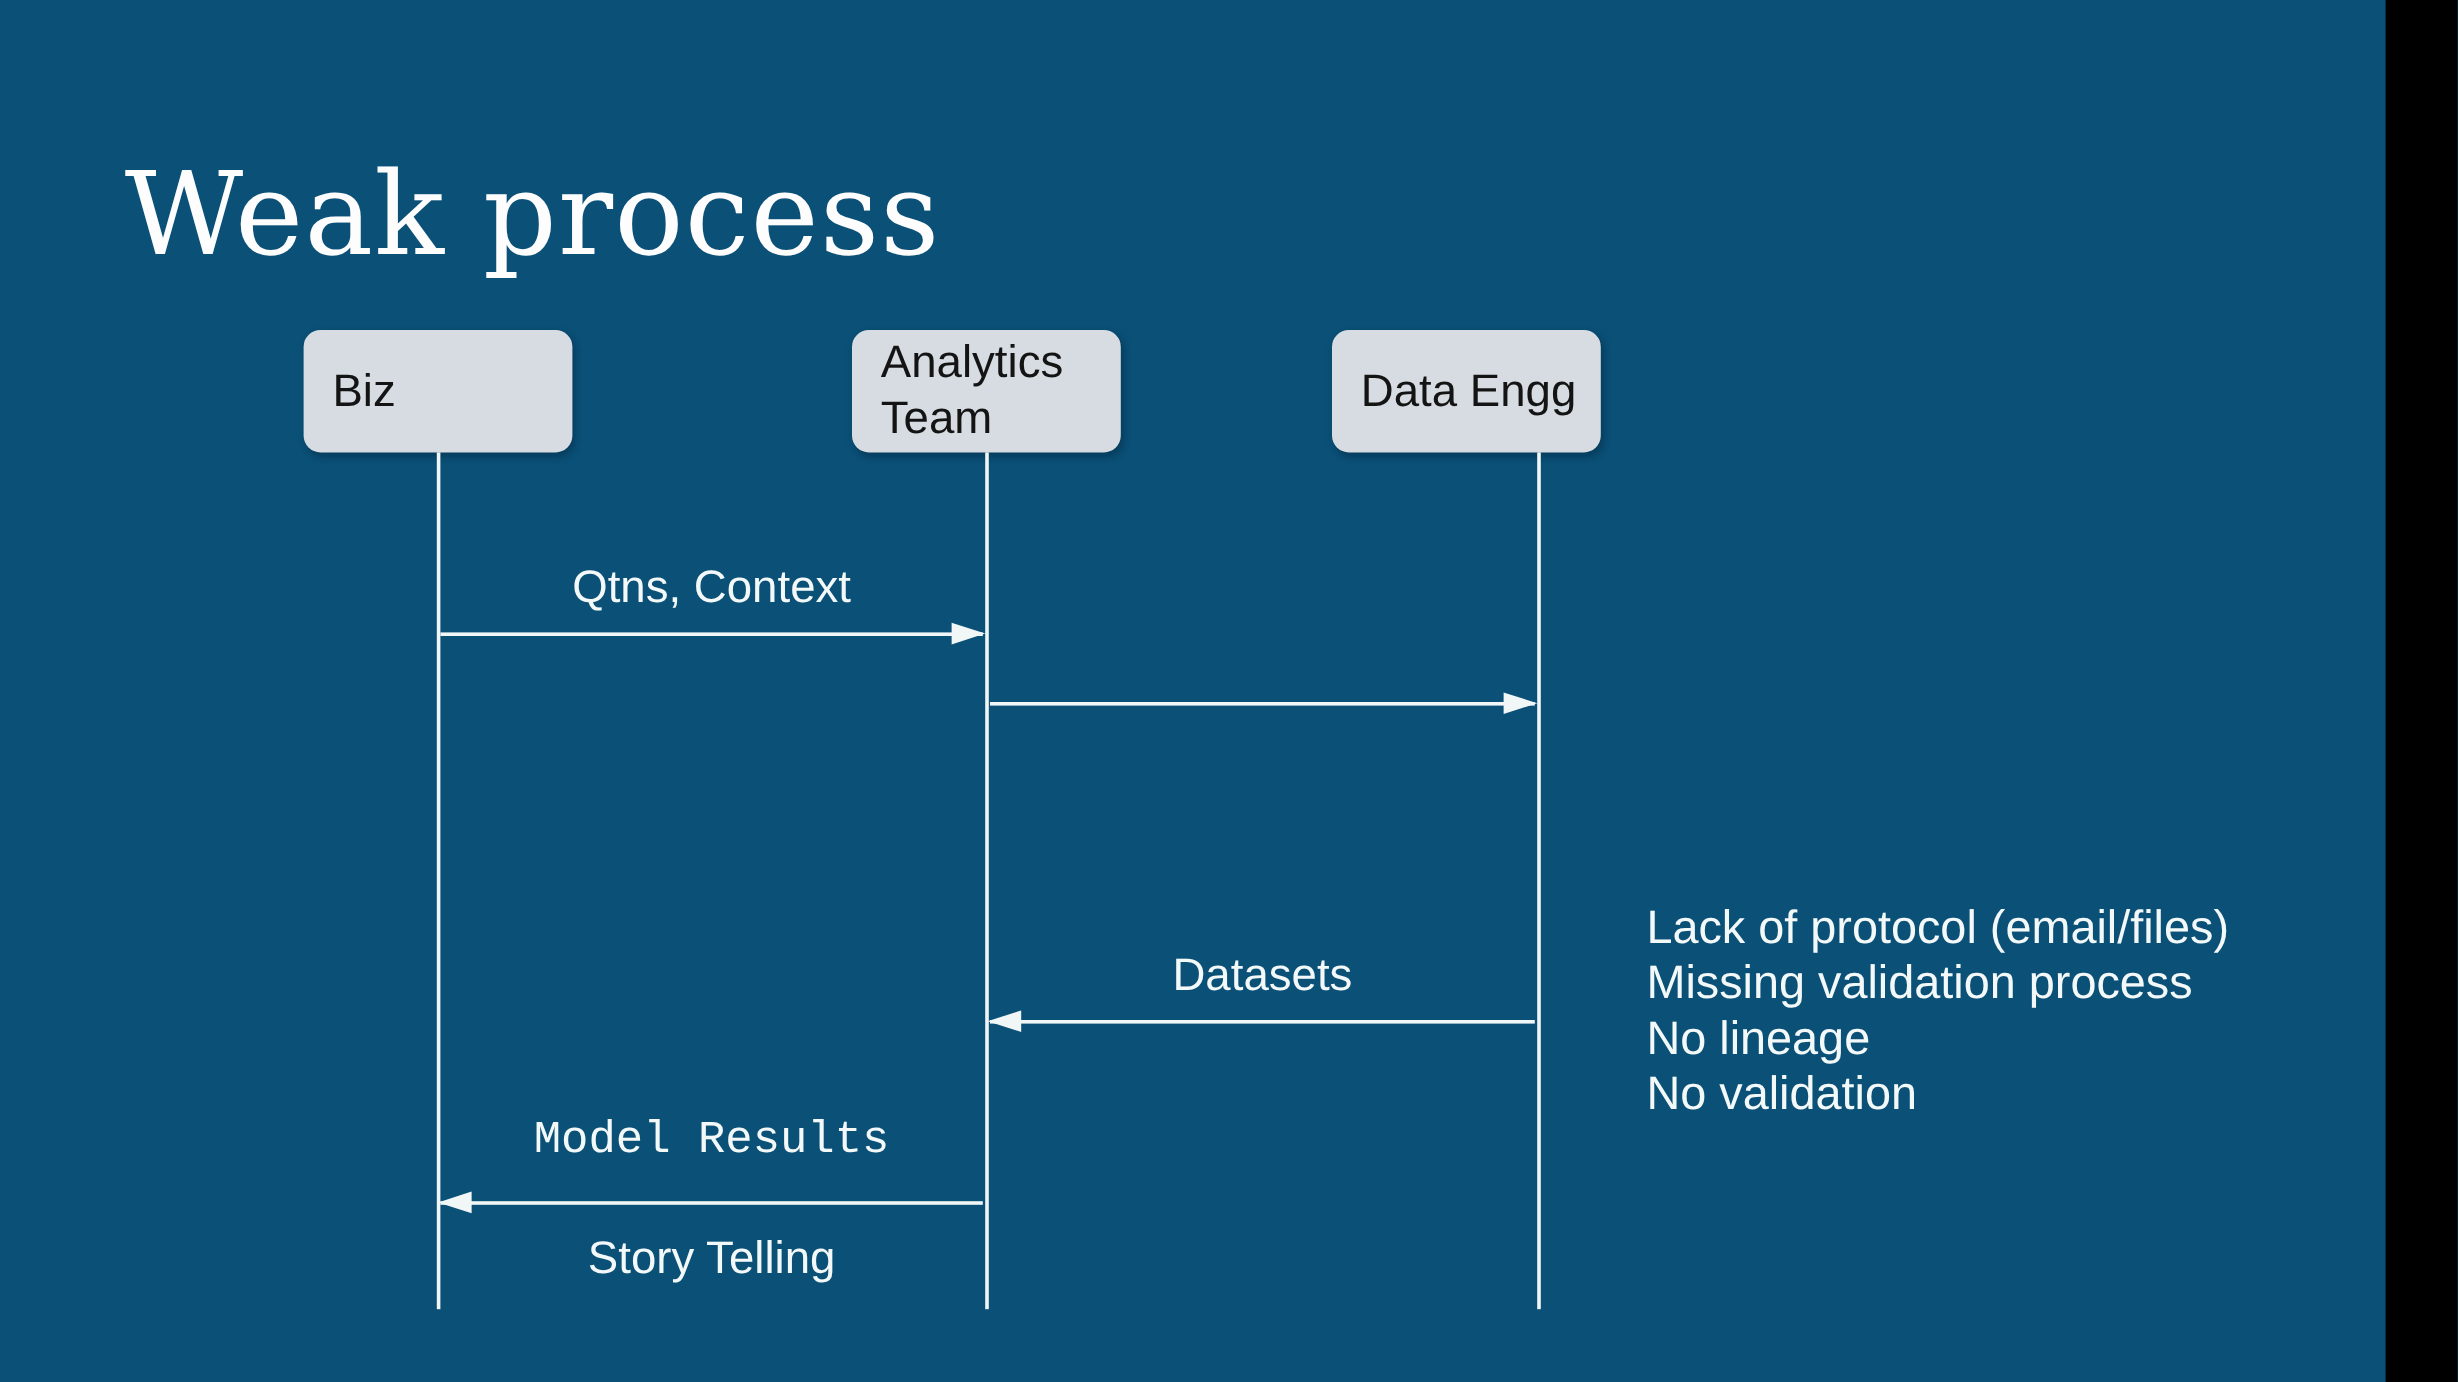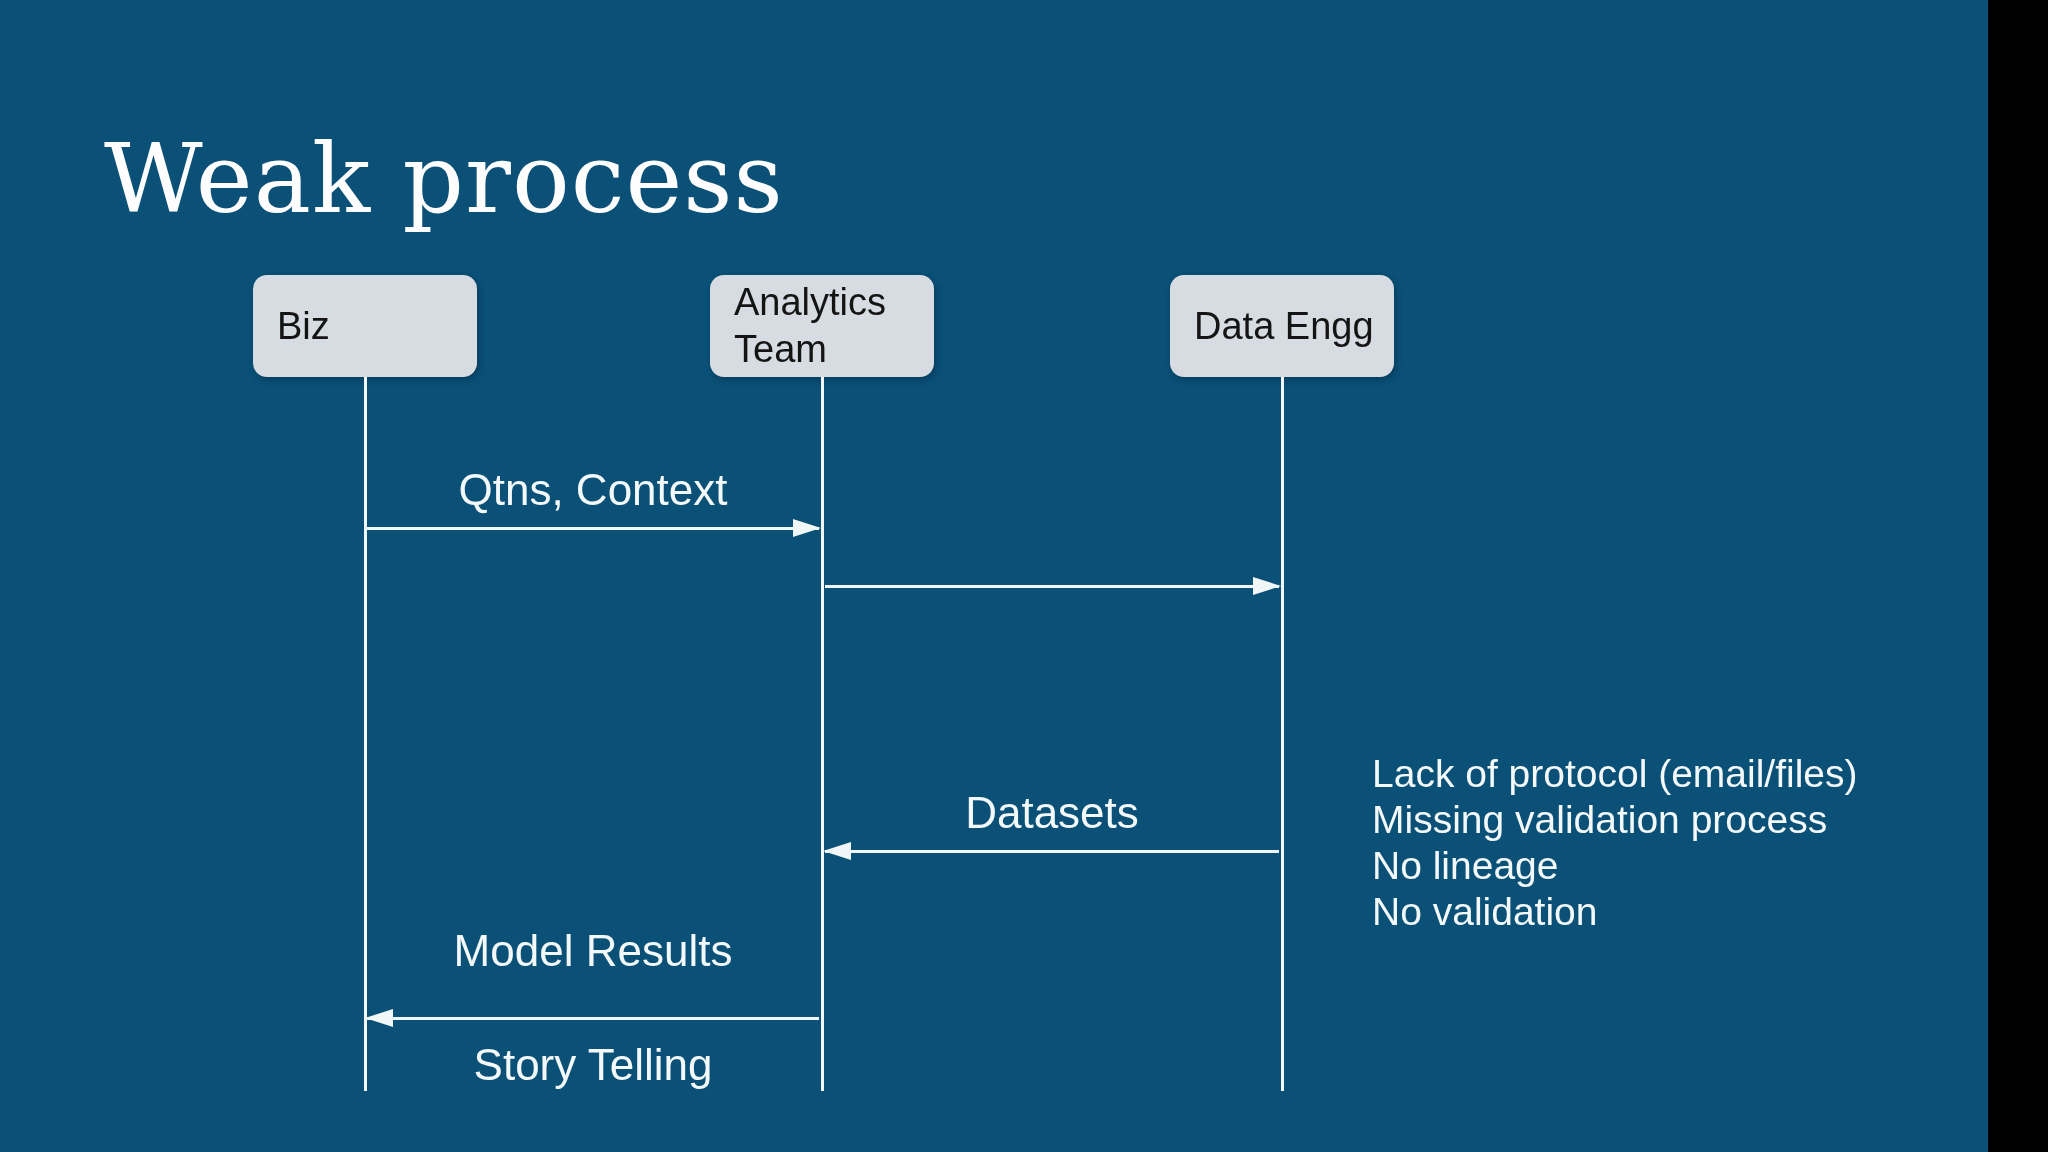--- a/index.html
+++ b/index.html
@@ -44,37 +44,37 @@
     color: var(--actor-text);
     font-size: 38px;
     line-height: 47px;
     display: flex;
     align-items: center;
     padding-left: 24px;
     box-shadow: 2px 3px 6px rgba(0, 25, 45, 0.35);
   }
   .actor-biz       { left: 253px; }
   .actor-analytics { left: 710px; }
-  .actor-data      { left: 1170px; }
+  .actor-data      { left: 1110px; }
 
   .lifeline {
     position: absolute;
     top: 377px;
     width: 3px;
     height: 714px;
     background: var(--line);
   }
   .lifeline-biz       { left: 364px; }
   .lifeline-analytics { left: 821px; }
   .lifeline-data      { left: 1281px; }
 
   .msg {
     position: absolute;
     color: var(--label-text);
-    font-size: 44px;
+    font-size: 38px;
   }
   .msg-label {
     text-align: center;
     line-height: 44px;
     height: 44px;
     margin-bottom: 15px;
     white-space: nowrap;
   }
   .msg-label.bold { font-weight: normal; }
   .msg-sublabel {
@@ -103,21 +103,21 @@
   }
   .arrow-head.left {
     left: -2px;
     border-right: 28px solid var(--line);
   }
   
   .msg-1 { left: 367px; width: 452px; top: 468px; }
   .msg-2 { left: 825px; width: 454px; top: 585px; }
   .msg-3 { left: 825px; width: 454px; top: 791px; }
   .msg-4 { left: 367px; width: 452px; top: 929px; }
-  .msg-4 .msg-label { margin-bottom: 44px; }
+  .msg-4 .msg-label { margin-bottom: 28px; font-family: Liberation Mono, monospace; }
 
   .notes {
     position: absolute;
     left: 1372px;
     top: 751px;
     color: var(--label-text);
     font-size: 39px;
     line-height: 46px;
     white-space: nowrap;
   }

